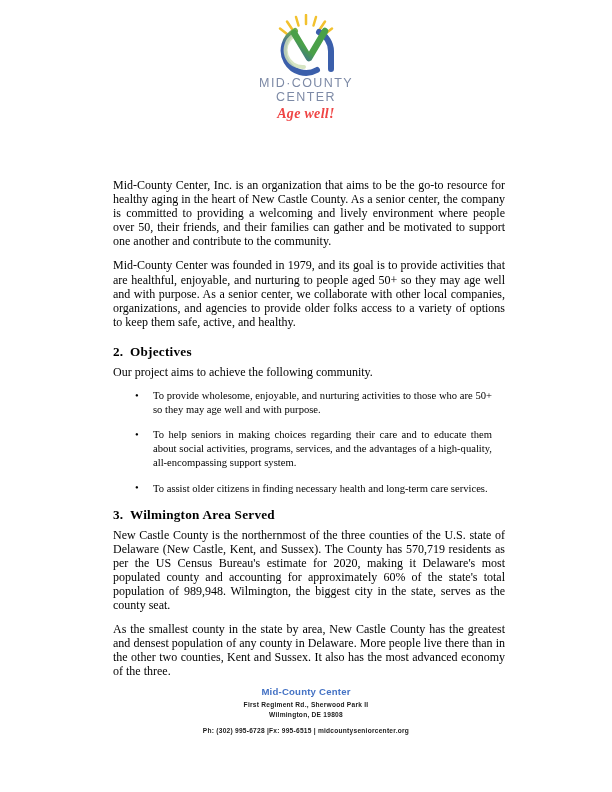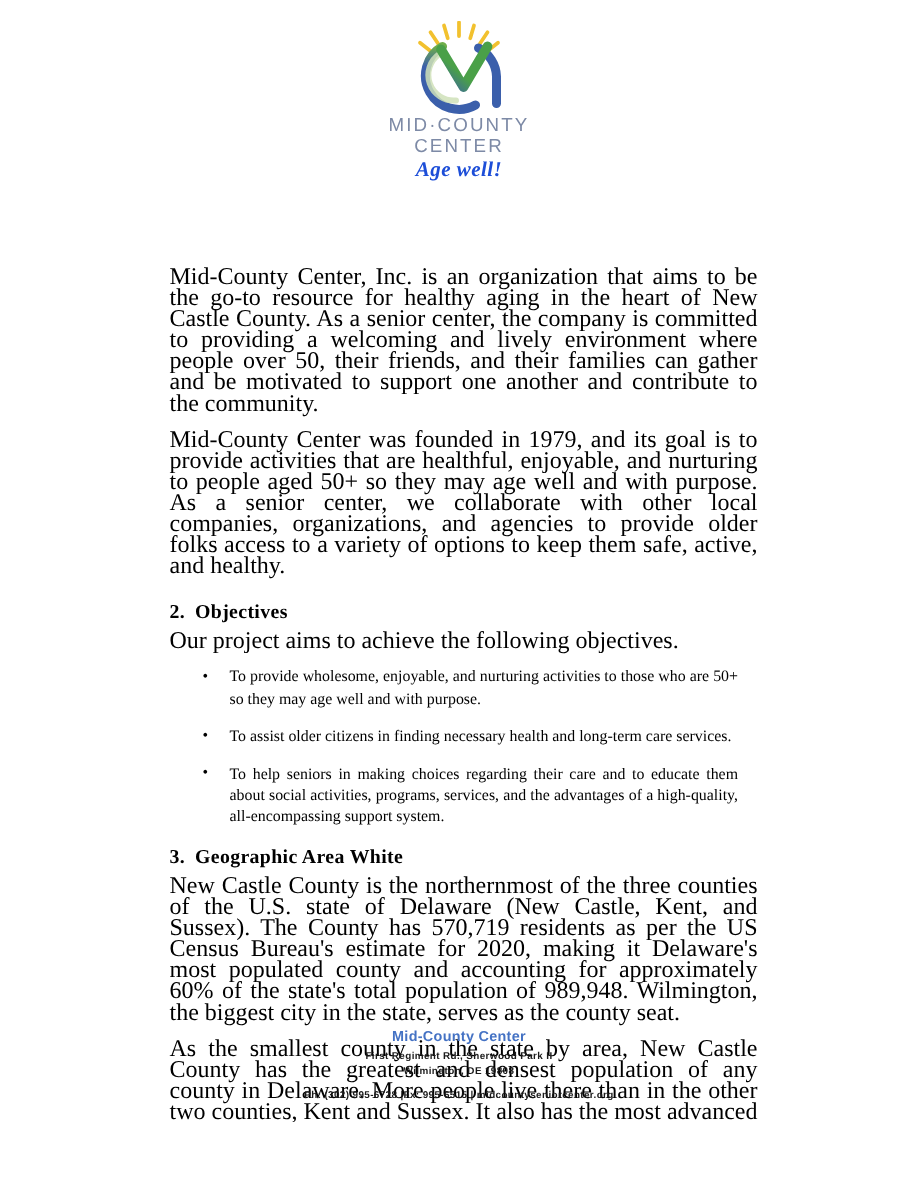--- a/index.html
+++ b/index.html
@@ -44,21 +44,21 @@
     font-size: 12.5px;
     line-height: 13.5px;
     font-weight: 400;
   }
   .logo-tag {
     margin-top: 2px;
     text-align: right;
     font-family: "Liberation Serif", "DejaVu Serif", serif;
     font-style: italic;
     font-weight: bold;
-    color: #1d4ed8;
+    color: #ef4444;
     font-size: 14px;
     letter-spacing: 0.3px;
   }
 
   
   .content {
     position: absolute;
     left: 113px;
     top: 178px;
     width: 392px;
@@ -69,21 +69,21 @@
     font-size: 13.2px;
     margin: 0 0 5px 0;
     padding: 0;
     letter-spacing: 0.25px;
   }
   h2.sec .num {
     display: inline-block;
     min-width: 17px;
   }
   p.body {
-    font-size: 16px;
+    font-size: 12px;
     line-height: 14.1px;
     text-align: justify;
     margin: 0 0 10px 0;
     padding: 0;
   }
   .sec-gap { height: 5px; }
   ul.bullets {
     list-style: none;
     margin: 7px 13px 7px 0;
     padding: 0;
@@ -184,29 +184,29 @@
   <div class="content">
 
     <p class="body">Mid-County Center, Inc. is an organization that aims to be the go-to resource for healthy aging in the heart of New Castle County. As a senior center, the company is committed to providing a welcoming and lively environment where people over 50, their friends, and their families can gather and be motivated to support one another and contribute to the community.</p>
     <p class="body">Mid-County Center was founded in 1979, and its goal is to provide activities that are healthful, enjoyable, and nurturing to people aged 50+ so they may age well and with purpose. As a senior center, we collaborate with other local companies, organizations, and agencies to provide older folks access to a variety of options to keep them safe, active, and healthy.</p>
 
     <div class="sec-gap"></div>
 
     <h2 class="sec">
       <span class="num">2.</span><span>Objectives</span>
     </h2>
-    <p class="body">Our project aims to achieve the following objectives.</p>
+    <p class="body">Our project aims to achieve the following community.</p>
     <ul class="bullets">
       <li>To provide wholesome, enjoyable, and nurturing activities to those who are 50+ so they may age well and with purpose.</li>
+      <li>To help seniors in making choices regarding their care and to educate them about social activities, programs, services, and the advantages of a high-quality, all-encompassing support system.</li>
       <li>To assist older citizens in finding necessary health and long-term care services.</li>
-      <li>To help seniors in making choices regarding their care and to educate them about social activities, programs, services, and the advantages of a high-quality, all-encompassing support system.</li>
     </ul>
 
     <h2 class="sec">
-      <span class="num">3.</span><span>Geographic Area White</span>
+      <span class="num">3.</span><span>Wilmington Area Served</span>
     </h2>
     <p class="body">New Castle County is the northernmost of the three counties of the U.S. state of Delaware (New Castle, Kent, and Sussex). The County has 570,719 residents as per the US Census Bureau's estimate for 2020, making it Delaware's most populated county and accounting for approximately 60% of the state's total population of 989,948. Wilmington, the biggest city in the state, serves as the county seat.</p>
     <p class="body">As the smallest county in the state by area, New Castle County has the greatest and densest population of any county in Delaware. More people live there than in the other two counties, Kent and Sussex. It also has the most advanced economy of the three.</p>
 
   </div>
 
   <div class="footer">
     <div class="fname">Mid-County Center</div>
     <div class="faddr">First Regiment Rd., Sherwood Park II</div>
     <div class="faddr">Wilmington, DE 19808</div>

